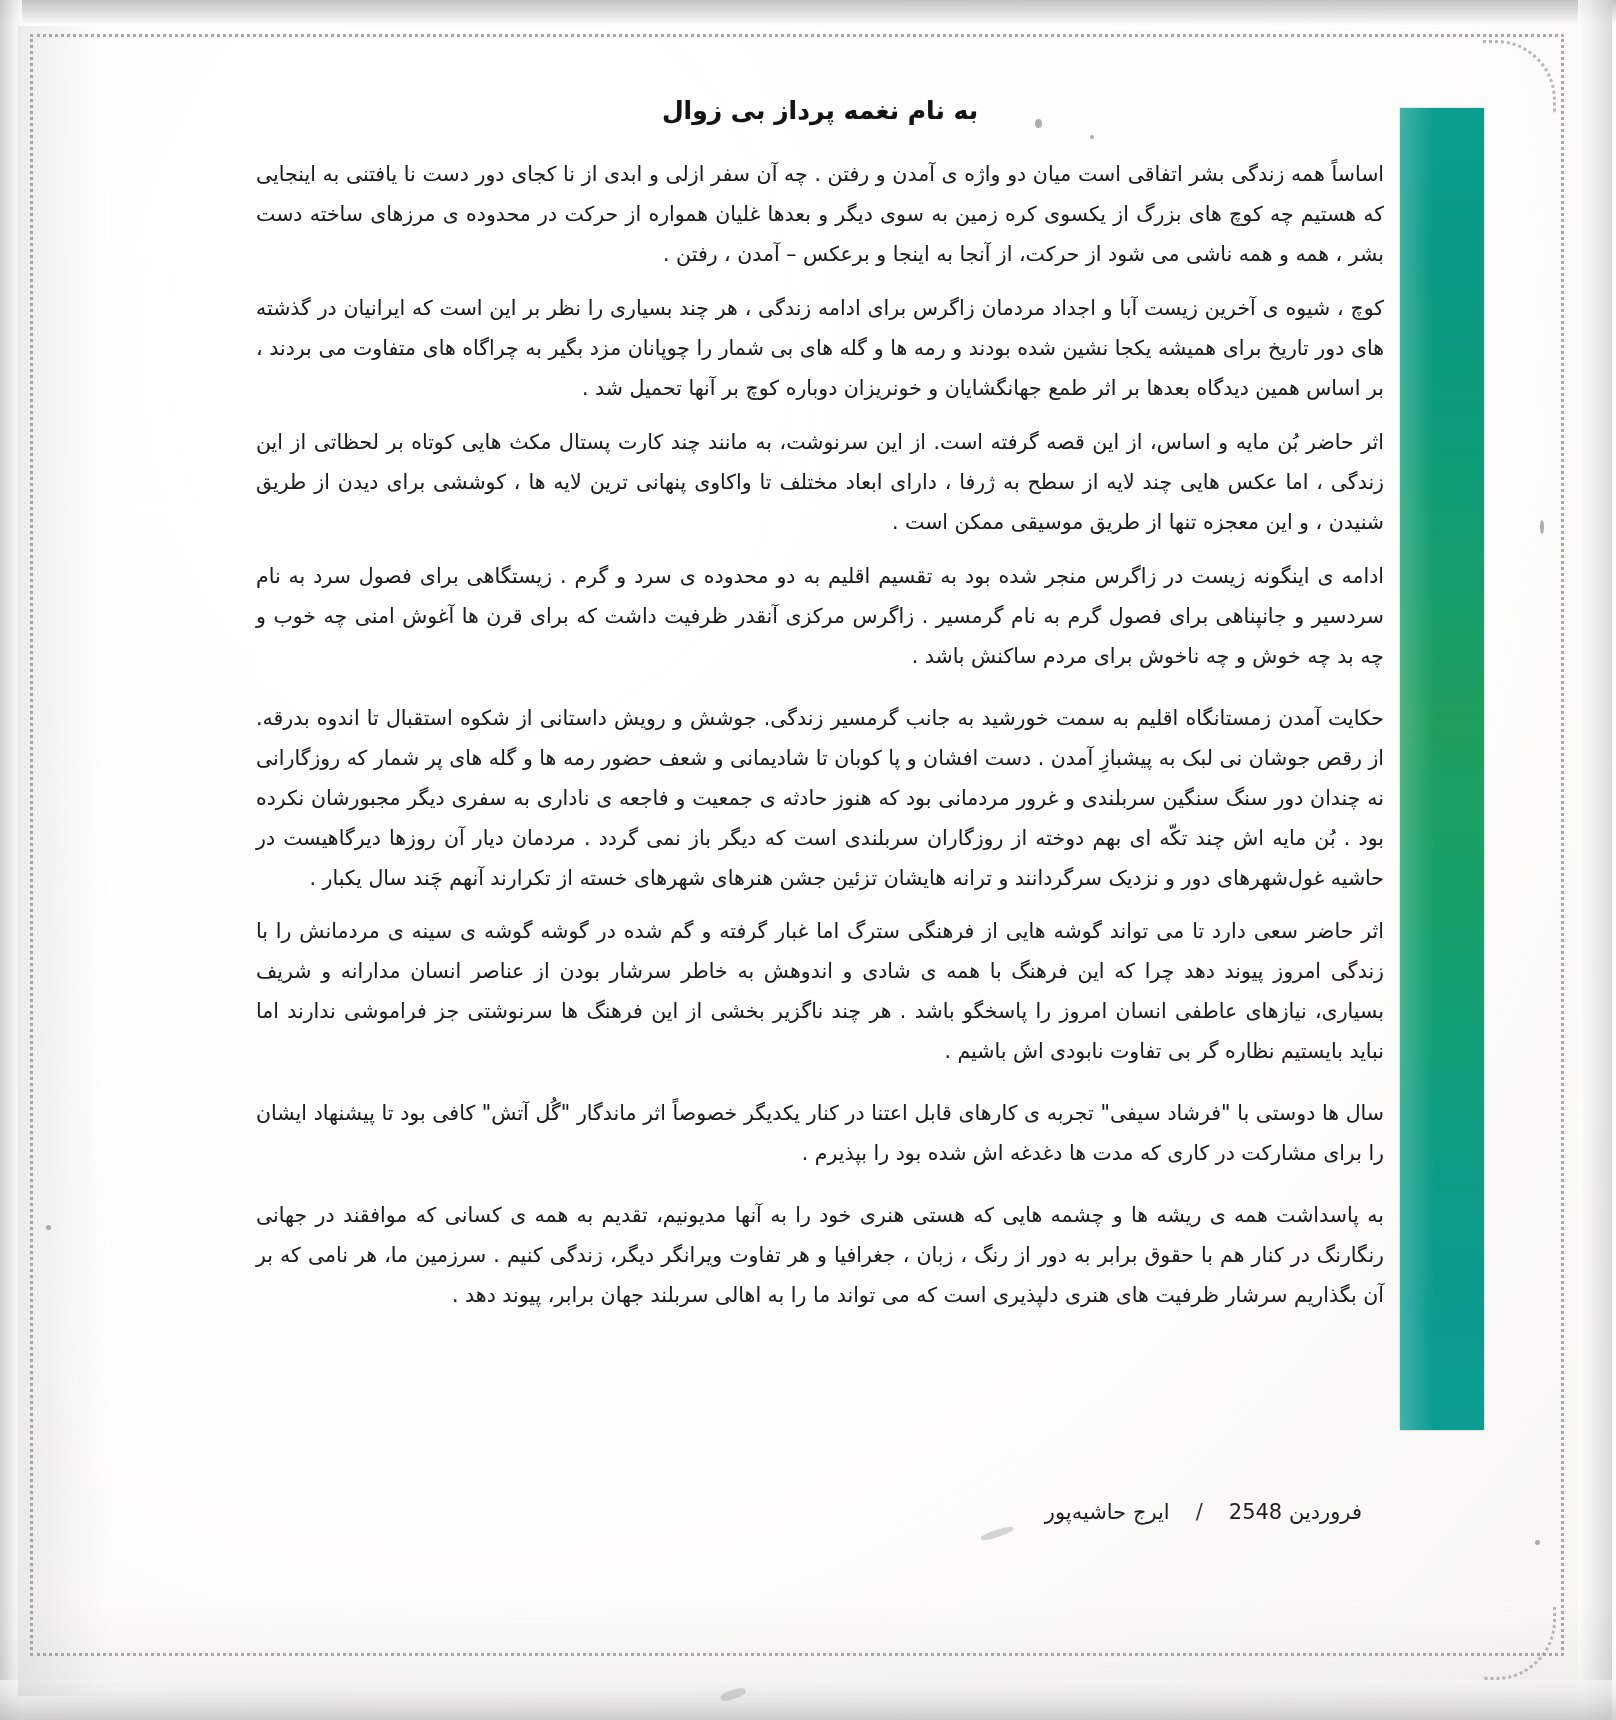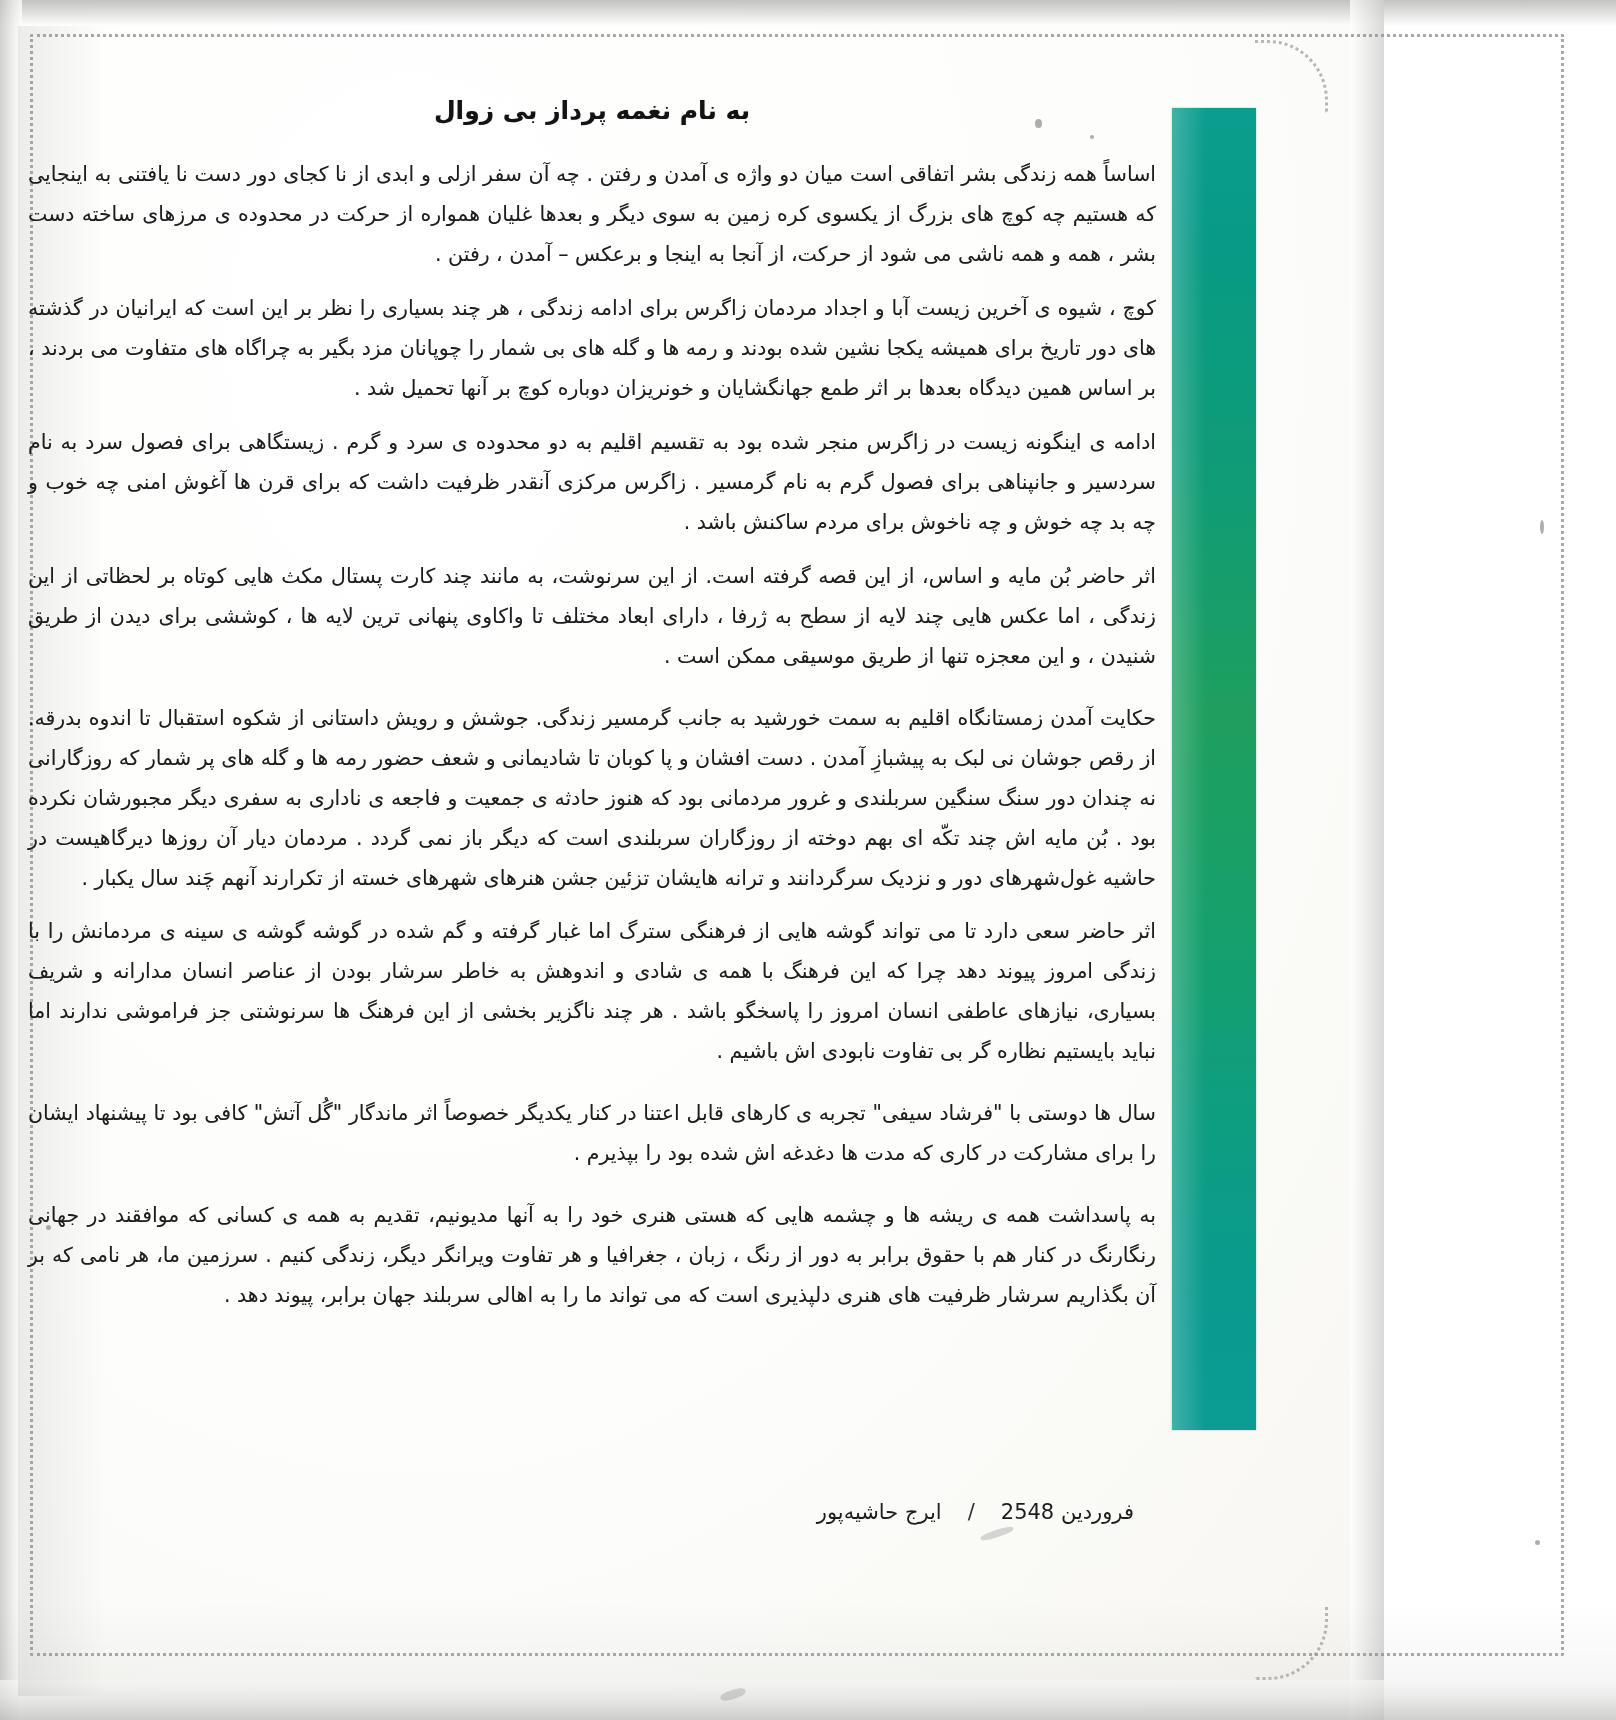--- a/index.html
+++ b/index.html
@@ -13,21 +13,21 @@
     height: 1720px;
     position: relative;
     overflow: hidden;
     font-family: "DejaVu Sans", "Liberation Sans", sans-serif;
   }
 
   
   #page-sheet {
     position: absolute;
     left: 0; top: 0;
-    width: 1384px;
+    width: 1612px;
     height: 1720px;
     background:
       radial-gradient(ellipse at 30% 20%, #ffffff 0%, #fdfdfb 55%, #f7f6f2 100%);
   }
 
   
   .scan-edge-top {
     position: absolute;
     left: 0; top: 0;
     width: 1616px; height: 26px;
@@ -218,22 +218,22 @@
   <div class="speck" style="left:1535px; top:1540px; width:5px; height:5px;"></div>
   <div class="speck" style="left:46px; top:1225px; width:5px; height:5px;"></div>
   <div class="speck" style="left:1540px; top:520px; width:4px; height:14px;"></div>
 
   <div id="content">
 
     <h1 id="doc-title">به نام نغمه پرداز بی زوال</h1>
 
     <p class="para">اساساً همه زندگی بشر اتفاقی است میان دو واژه ی آمدن و رفتن . چه آن سفر ازلی و ابدی از نا کجای دور دست نا یافتنی به اینجایی که هستیم چه کوچ های بزرگ از یکسوی کره زمین به سوی دیگر و بعدها غلیان همواره از حرکت در محدوده ی مرزهای ساخته دست بشر ، همه و همه ناشی می شود از حرکت، از آنجا به اینجا و برعکس – آمدن ، رفتن .</p>
     <p class="para">کوچ ، شیوه ی آخرین زیست آبا و اجداد مردمان زاگرس برای ادامه زندگی ، هر چند بسیاری را نظر بر این است که ایرانیان در گذشته های دور تاریخ برای همیشه یکجا نشین شده بودند و رمه ها و گله های بی شمار را چوپانان مزد بگیر به چراگاه های متفاوت می بردند ، بر اساس همین دیدگاه بعدها بر اثر طمع جهانگشایان و خونریزان دوباره کوچ بر آنها تحمیل شد .</p>
+    <p class="para">اثر حاضر بُن مایه و اساس، از این قصه گرفته است. از این سرنوشت، به مانند چند کارت پستال مکث هایی کوتاه بر لحظاتی از این زندگی ، اما عکس هایی چند لایه از سطح به ژرفا ، دارای ابعاد مختلف تا واکاوی پنهانی ترین لایه ها ، کوششی برای دیدن از طریق شنیدن ، و این معجزه تنها از طریق موسیقی ممکن است .</p>
     <p class="para">ادامه ی اینگونه زیست در زاگرس منجر شده بود به تقسیم اقلیم به دو محدوده ی سرد و گرم . زیستگاهی برای فصول سرد به نام سردسیر و جانپناهی برای فصول گرم به نام گرمسیر . زاگرس مرکزی آنقدر ظرفیت داشت که برای قرن ها آغوش امنی چه خوب و چه بد چه خوش و چه ناخوش برای مردم ساکنش باشد .</p>
-    <p class="para">اثر حاضر بُن مایه و اساس، از این قصه گرفته است. از این سرنوشت، به مانند چند کارت پستال مکث هایی کوتاه بر لحظاتی از این زندگی ، اما عکس هایی چند لایه از سطح به ژرفا ، دارای ابعاد مختلف تا واکاوی پنهانی ترین لایه ها ، کوششی برای دیدن از طریق شنیدن ، و این معجزه تنها از طریق موسیقی ممکن است .</p>
     <p class="para gap">حکایت آمدن زمستانگاه اقلیم به سمت خورشید به جانب گرمسیر زندگی. جوشش و رویش داستانی از شکوه استقبال تا اندوه بدرقه. از رقص جوشان نی لبک به پیشبازِ آمدن . دست افشان و پا کوبان تا شادیمانی و شعف حضور رمه ها و گله های پر شمار که روزگارانی نه چندان دور سنگ سنگین سربلندی و غرور مردمانی بود که هنوز حادثه ی جمعیت و فاجعه ی ناداری به سفری دیگر مجبورشان نکرده بود . بُن مایه اش چند تکّه ای بهم دوخته از روزگاران سربلندی است که دیگر باز نمی گردد . مردمان دیار آن روزها دیرگاهیست در حاشیه غول‌شهرهای دور و نزدیک سرگردانند و ترانه هایشان تزئین جشن هنرهای شهرهای خسته از تکرارند آنهم چَند سال یکبار .</p>
     <p class="para">اثر حاضر سعی دارد تا می تواند گوشه هایی از فرهنگی سترگ اما غبار گرفته و گم شده در گوشه گوشه ی سینه ی مردمانش را با زندگی امروز پیوند دهد چرا که این فرهنگ با همه ی شادی و اندوهش به خاطر سرشار بودن از عناصر انسان مدارانه و شریف بسیاری، نیازهای عاطفی انسان امروز را پاسخگو باشد . هر چند ناگزیر بخشی از این فرهنگ ها سرنوشتی جز فراموشی ندارند اما نباید بایستیم نظاره گر بی تفاوت نابودی اش باشیم .</p>
     <p class="para gap">سال ها دوستی با "فرشاد سیفی" تجربه ی کارهای قابل اعتنا در کنار یکدیگر خصوصاً اثر ماندگار "گُل آتش" کافی بود تا پیشنهاد ایشان را برای مشارکت در کاری که مدت ها دغدغه اش شده بود را بپذیرم .</p>
     <p class="para gap">به پاسداشت همه ی ریشه ها و چشمه هایی که هستی هنری خود را به آنها مدیونیم، تقدیم به همه ی کسانی که موافقند در جهانی رنگارنگ در کنار هم با حقوق برابر به دور از رنگ ، زبان ، جغرافیا و هر تفاوت ویرانگر دیگر، زندگی کنیم . سرزمین ما، هر نامی که بر آن بگذاریم سرشار ظرفیت های هنری دلپذیری است که می تواند ما را به اهالی سربلند جهان برابر، پیوند دهد .</p>
 
   </div>
 
   <div id="signature-line">
     <span>فروردین 2548</span>
     <span class="sig-sep">/</span>

